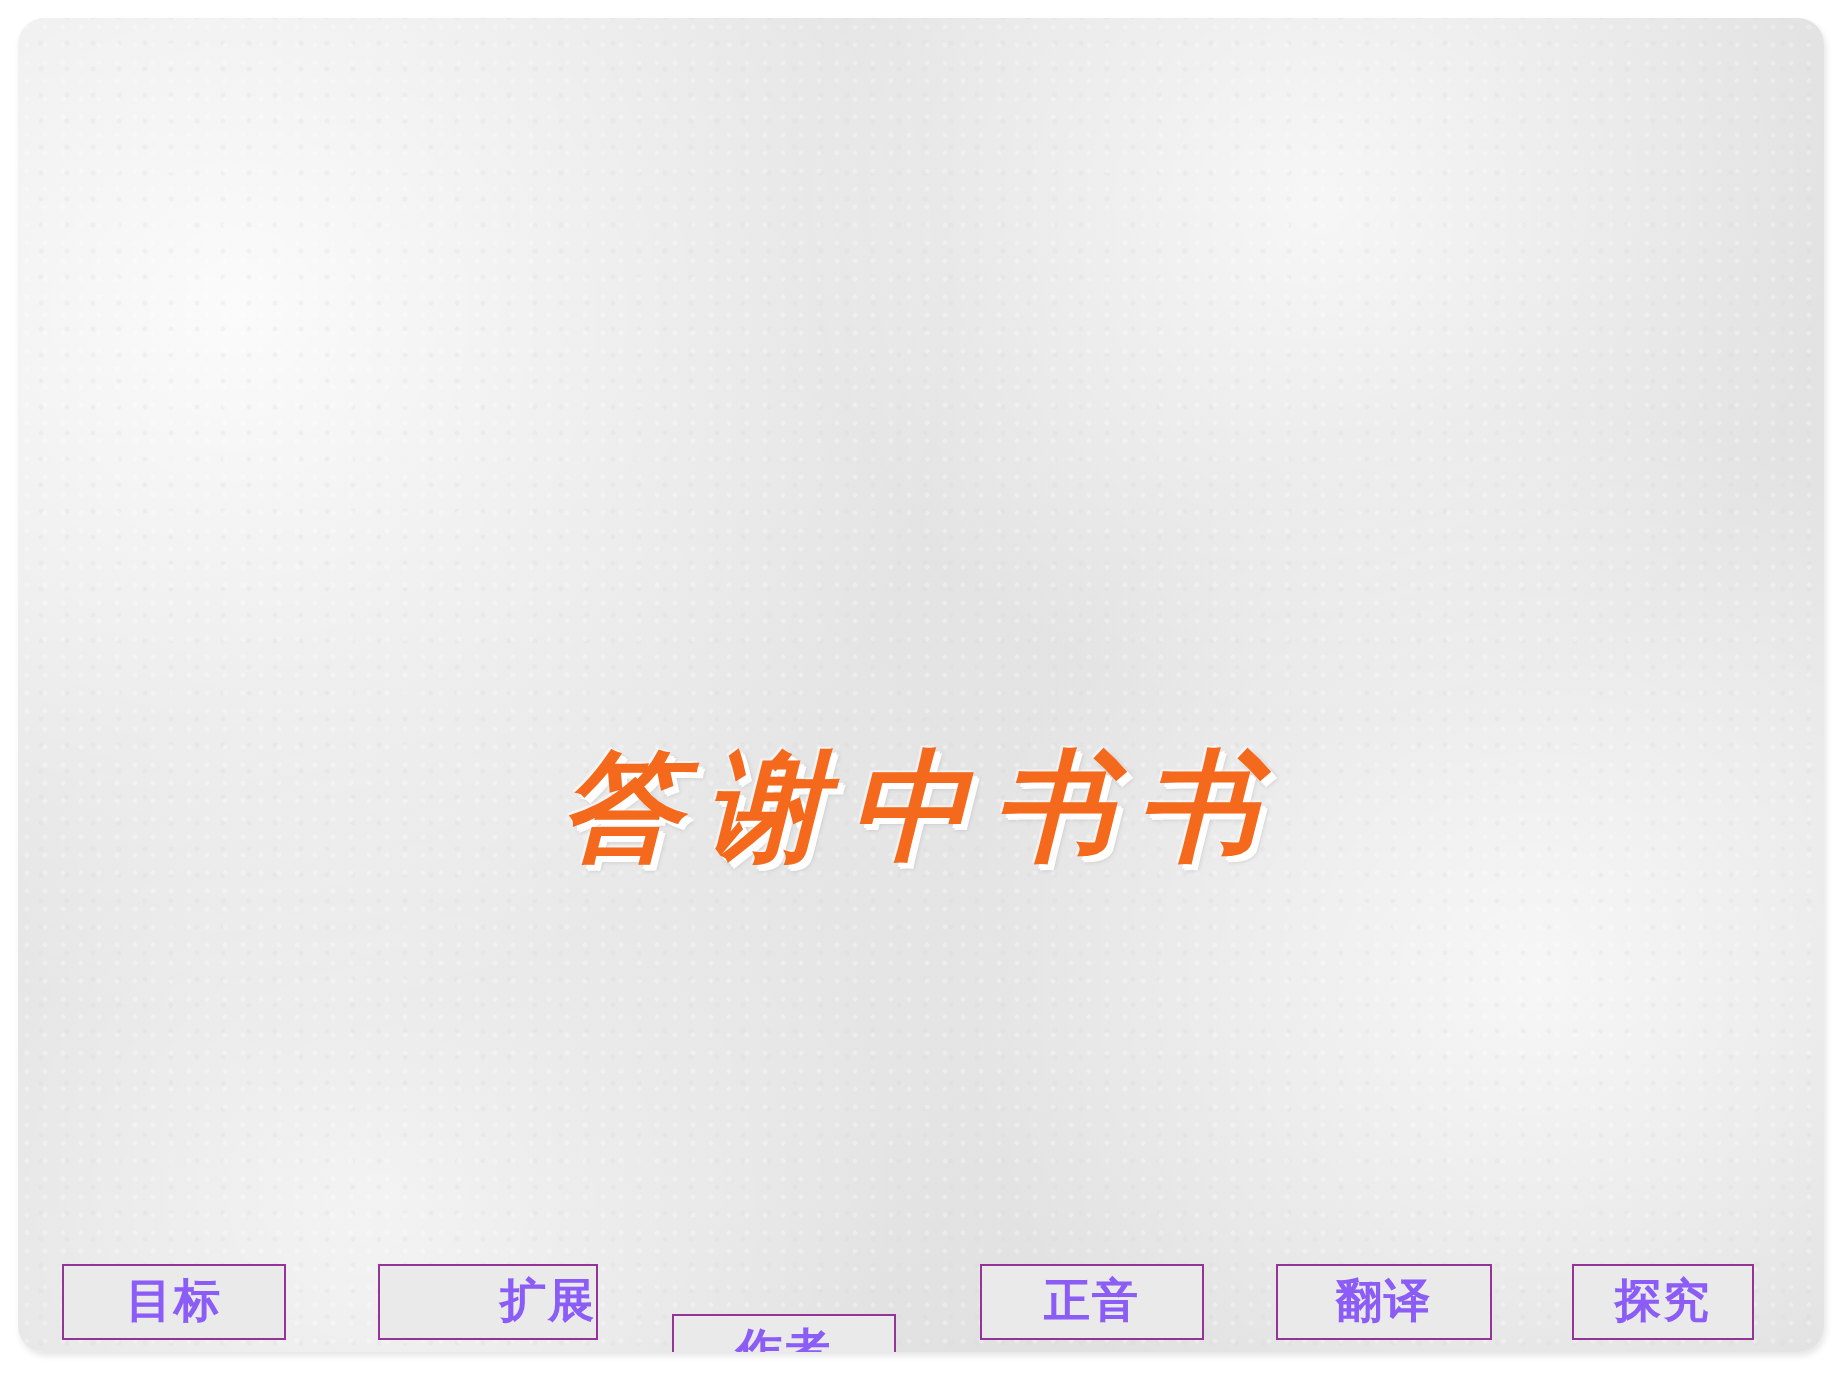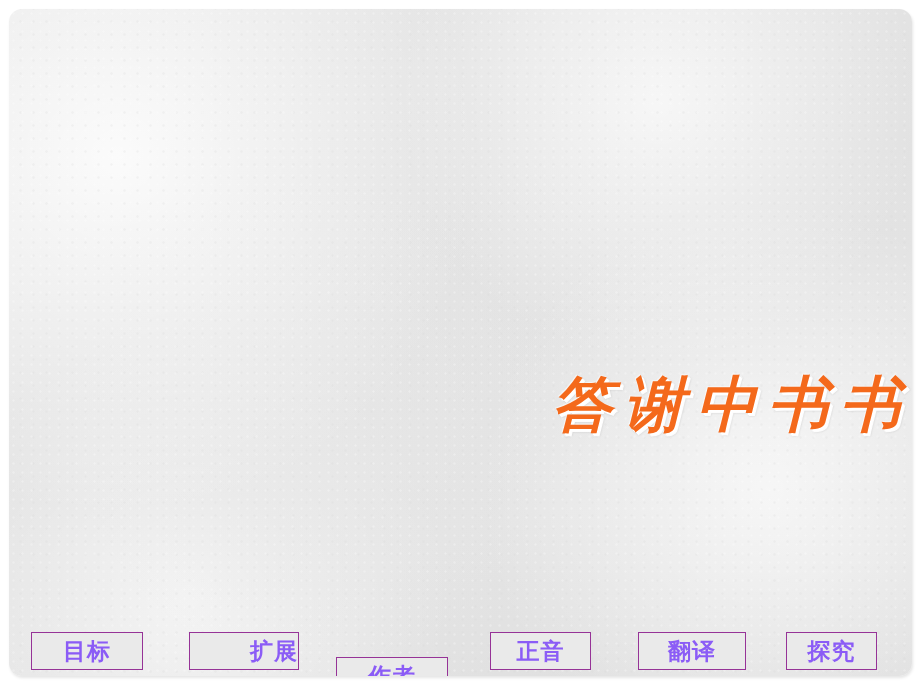--- a/index.html
+++ b/index.html
@@ -54,21 +54,21 @@
     background-position: 0 0, 5px 6px;
     pointer-events: none;
   }
 
   
   #title-block {
     position: absolute;
     left: 0;
     top: 362px;
     width: 903px;
-    text-align: right;
+    text-align: center;
   }
   #slide-title {
     display: inline-block;
     font-family: "DejaVu Serif", "Liberation Serif", serif;
     font-size: 60px;
     font-weight: 700;
     font-style: italic;
     letter-spacing: 12px;
     color: #F4691B;
     text-shadow:
@@ -104,21 +104,21 @@
     font-family: "DejaVu Sans", "Liberation Sans", sans-serif;
     font-size: 23px;
     font-weight: 700;
     color: #8b5cf6;
     letter-spacing: 1px;
     line-height: 1;
   }
   .nav-button:nth-child(1) { left: 22px;  width: 112px; }
   .nav-button:nth-child(2) { left: 180px; width: 110px; justify-content: flex-end; }
   .nav-button:nth-child(3) { left: 327px; width: 112px; margin-top: 25px; }
-  .nav-button:nth-child(4) { left: 481px; width: 101px; }
+  .nav-button:nth-child(4) { left: 481px; width: 112px; }
   .nav-button:nth-child(5) { left: 629px; width: 108px; }
   .nav-button:nth-child(6) { left: 777px; width: 91px; }
 </style>
 </head>
 <body>
 
 <div id="slide-root">
 
   <div id="slide-surface">
 

